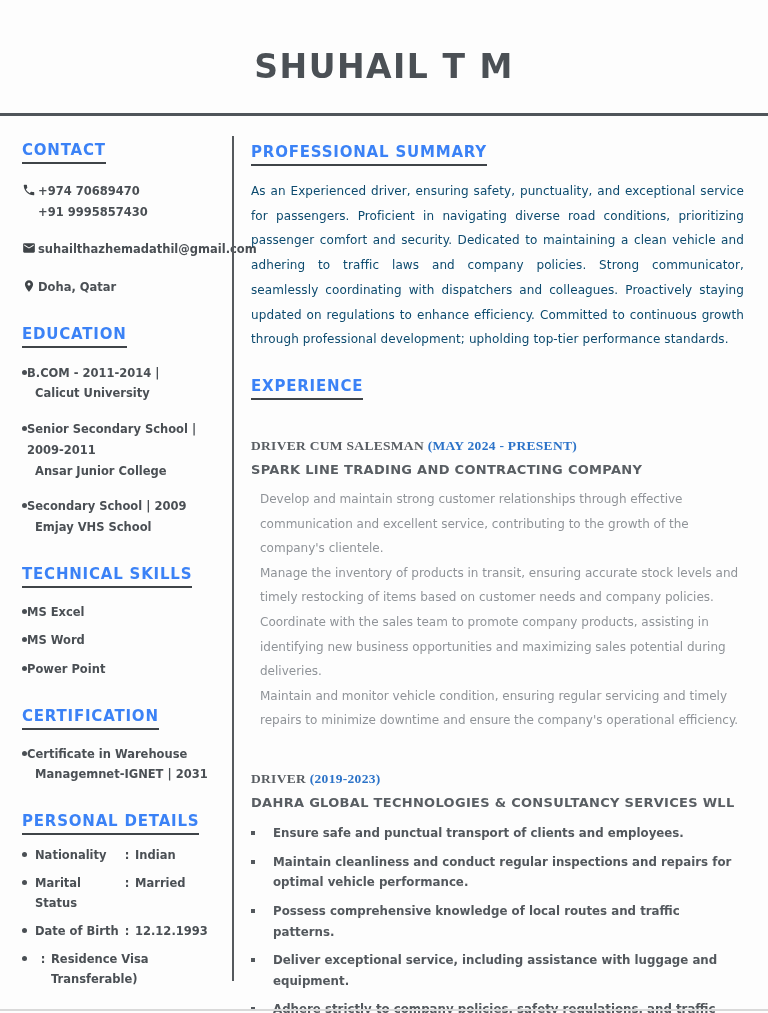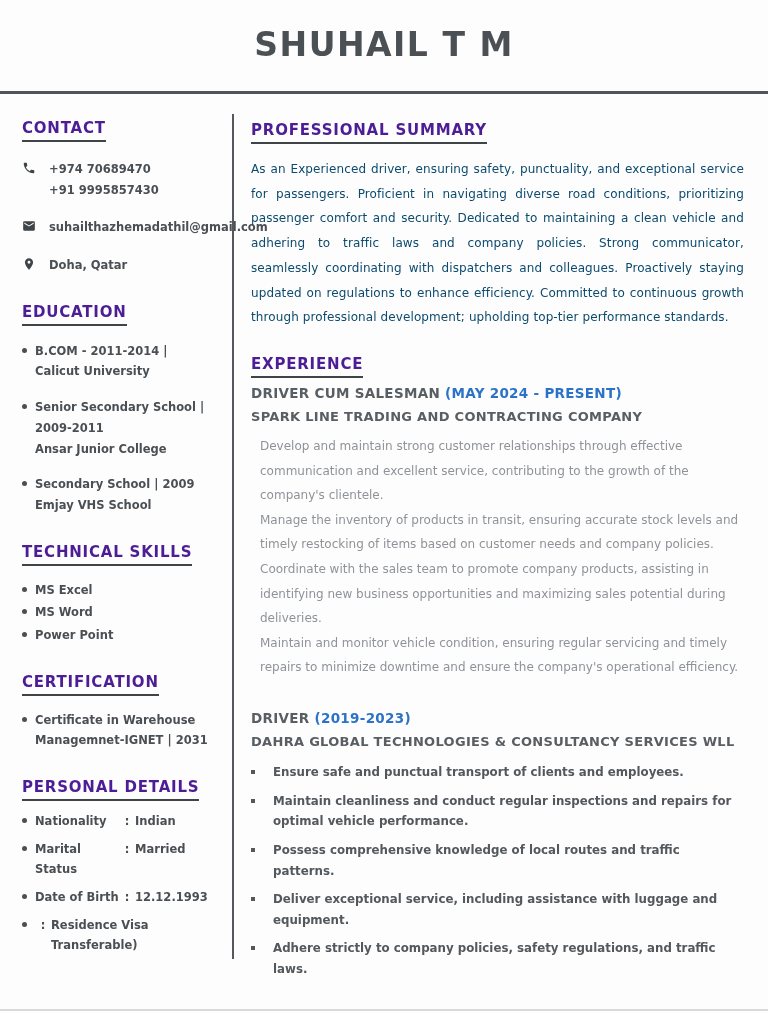--- a/index.html
+++ b/index.html
@@ -2,68 +2,68 @@
 <html><head>
 <meta charset="utf-8">
 <style>
   html,body { margin:0; padding:0; background:#ffffff; }
   .page {
     width:768px; height:1013px; background:#fdfdfd; position:relative;
     font-family:"DejaVu Sans","Liberation Sans",sans-serif; overflow:hidden;
     box-sizing:border-box;
   }
   
-  .header { padding-top:25px; text-align:center; }
+  .header { padding-top:47px; text-align:center; }
   .name { font-size:33px; font-weight:800; color:#4b5055; letter-spacing:1.5px; margin:0; }
   .top-rule { height:3px; background:#50555a; margin-top:27px; width:100%; }
   
   .bottom-edge { position:absolute; left:0; bottom:2px; width:100%; height:2px; background:#d9d9d9; }
 
   
   .columns { display:flex; align-items:flex-start; }
   .left-col { width:232px; box-sizing:border-box; padding:24px 14px 0 22px; flex:none; }
   .divider { width:2px; background:#55595d; height:845px; margin-top:20px; flex:none; }
   .right-col { flex:1; box-sizing:border-box; padding:26px 24px 0 17px; }
 
   
   .sec-h {
-    display:inline-block; font-size:15px; font-weight:800; color:#4c1d95;
+    display:inline-block; font-size:15px; font-weight:800; color:#3b82f6;
     letter-spacing:.8px; border-bottom:2.5px solid #3f4448; padding-bottom:3px; margin:0;
   }
 
   
   .l-sec { margin-bottom:26px; }
   .l-text { font-size:11.5px; font-weight:700; color:#4a4f54; line-height:1.8; }
 
-  .c-item { display:flex; gap:13px; margin-top:17px; align-items:flex-start; }
+  .c-item { display:flex; gap:2px; margin-top:17px; align-items:flex-start; }
   .c-icon { width:14px; height:14px; flex:none; margin-top:2px; }
   .c-icon svg { display:block; width:14px; height:14px; fill:#3f4448; }
 
-  .dot-row { display:flex; gap:8px; align-items:flex-start; }
+  .dot-row { display:flex; align-items:flex-start; }
   .dot { width:5px; height:5px; border-radius:50%; background:#4a4f54; flex:none; margin-top:7px; }
   .sq { width:4px; height:4px; background:#53585d; flex:none; margin-top:8px; }
 
   .edu-item { margin-top:15px; }
   .edu-item .l2 { margin-left:13px; }
 
-  .skill-row { margin-top:2px; }
+  .skill-row { margin-top:8px; }
   .cert-item .l2 { margin-left:13px; }
 
   .pd-row { display:flex; margin-top:7px; }
   .pd-label { width:84px; flex:none; }
   .pd-colon { width:16px; flex:none; text-align:center; }
   .pd-value { flex:1; }
 
   
   .r-sec { margin-bottom:24px; }
   .summary-p {
     margin:13px 0 0 0; font-size:12px; line-height:2.06; text-align:justify;
     color:#0c4a6e; font-weight:500; letter-spacing:.1px;
   }
-  .role { font-size:13.5px; font-weight:700; color:#595e63; letter-spacing:.3px; margin-top:7px; }
+  .role { font-size:13.5px; font-weight:700; color:#595e63; letter-spacing:.3px; margin-top:38px;font-family:Liberation Serif, serif; }
   .role .period { color:#2c73c8; }
   .company { font-size:13px; font-weight:700; color:#595e63; letter-spacing:.3px; margin-top:8px; }
   .job-details { margin:10px 0 0 0; padding-left:9px; }
   .jd-line { margin:0; font-size:12px; color:#8f9398; line-height:2.05; font-weight:400; }
   .job2-bullets { margin:13px 0 0 0; }
   .jb-row { display:flex; gap:18px; margin-top:8px; }
   .jb-text { font-size:11.8px; font-weight:700; color:#53585d; line-height:1.75; }
 </style>
 </head>
 <body>

